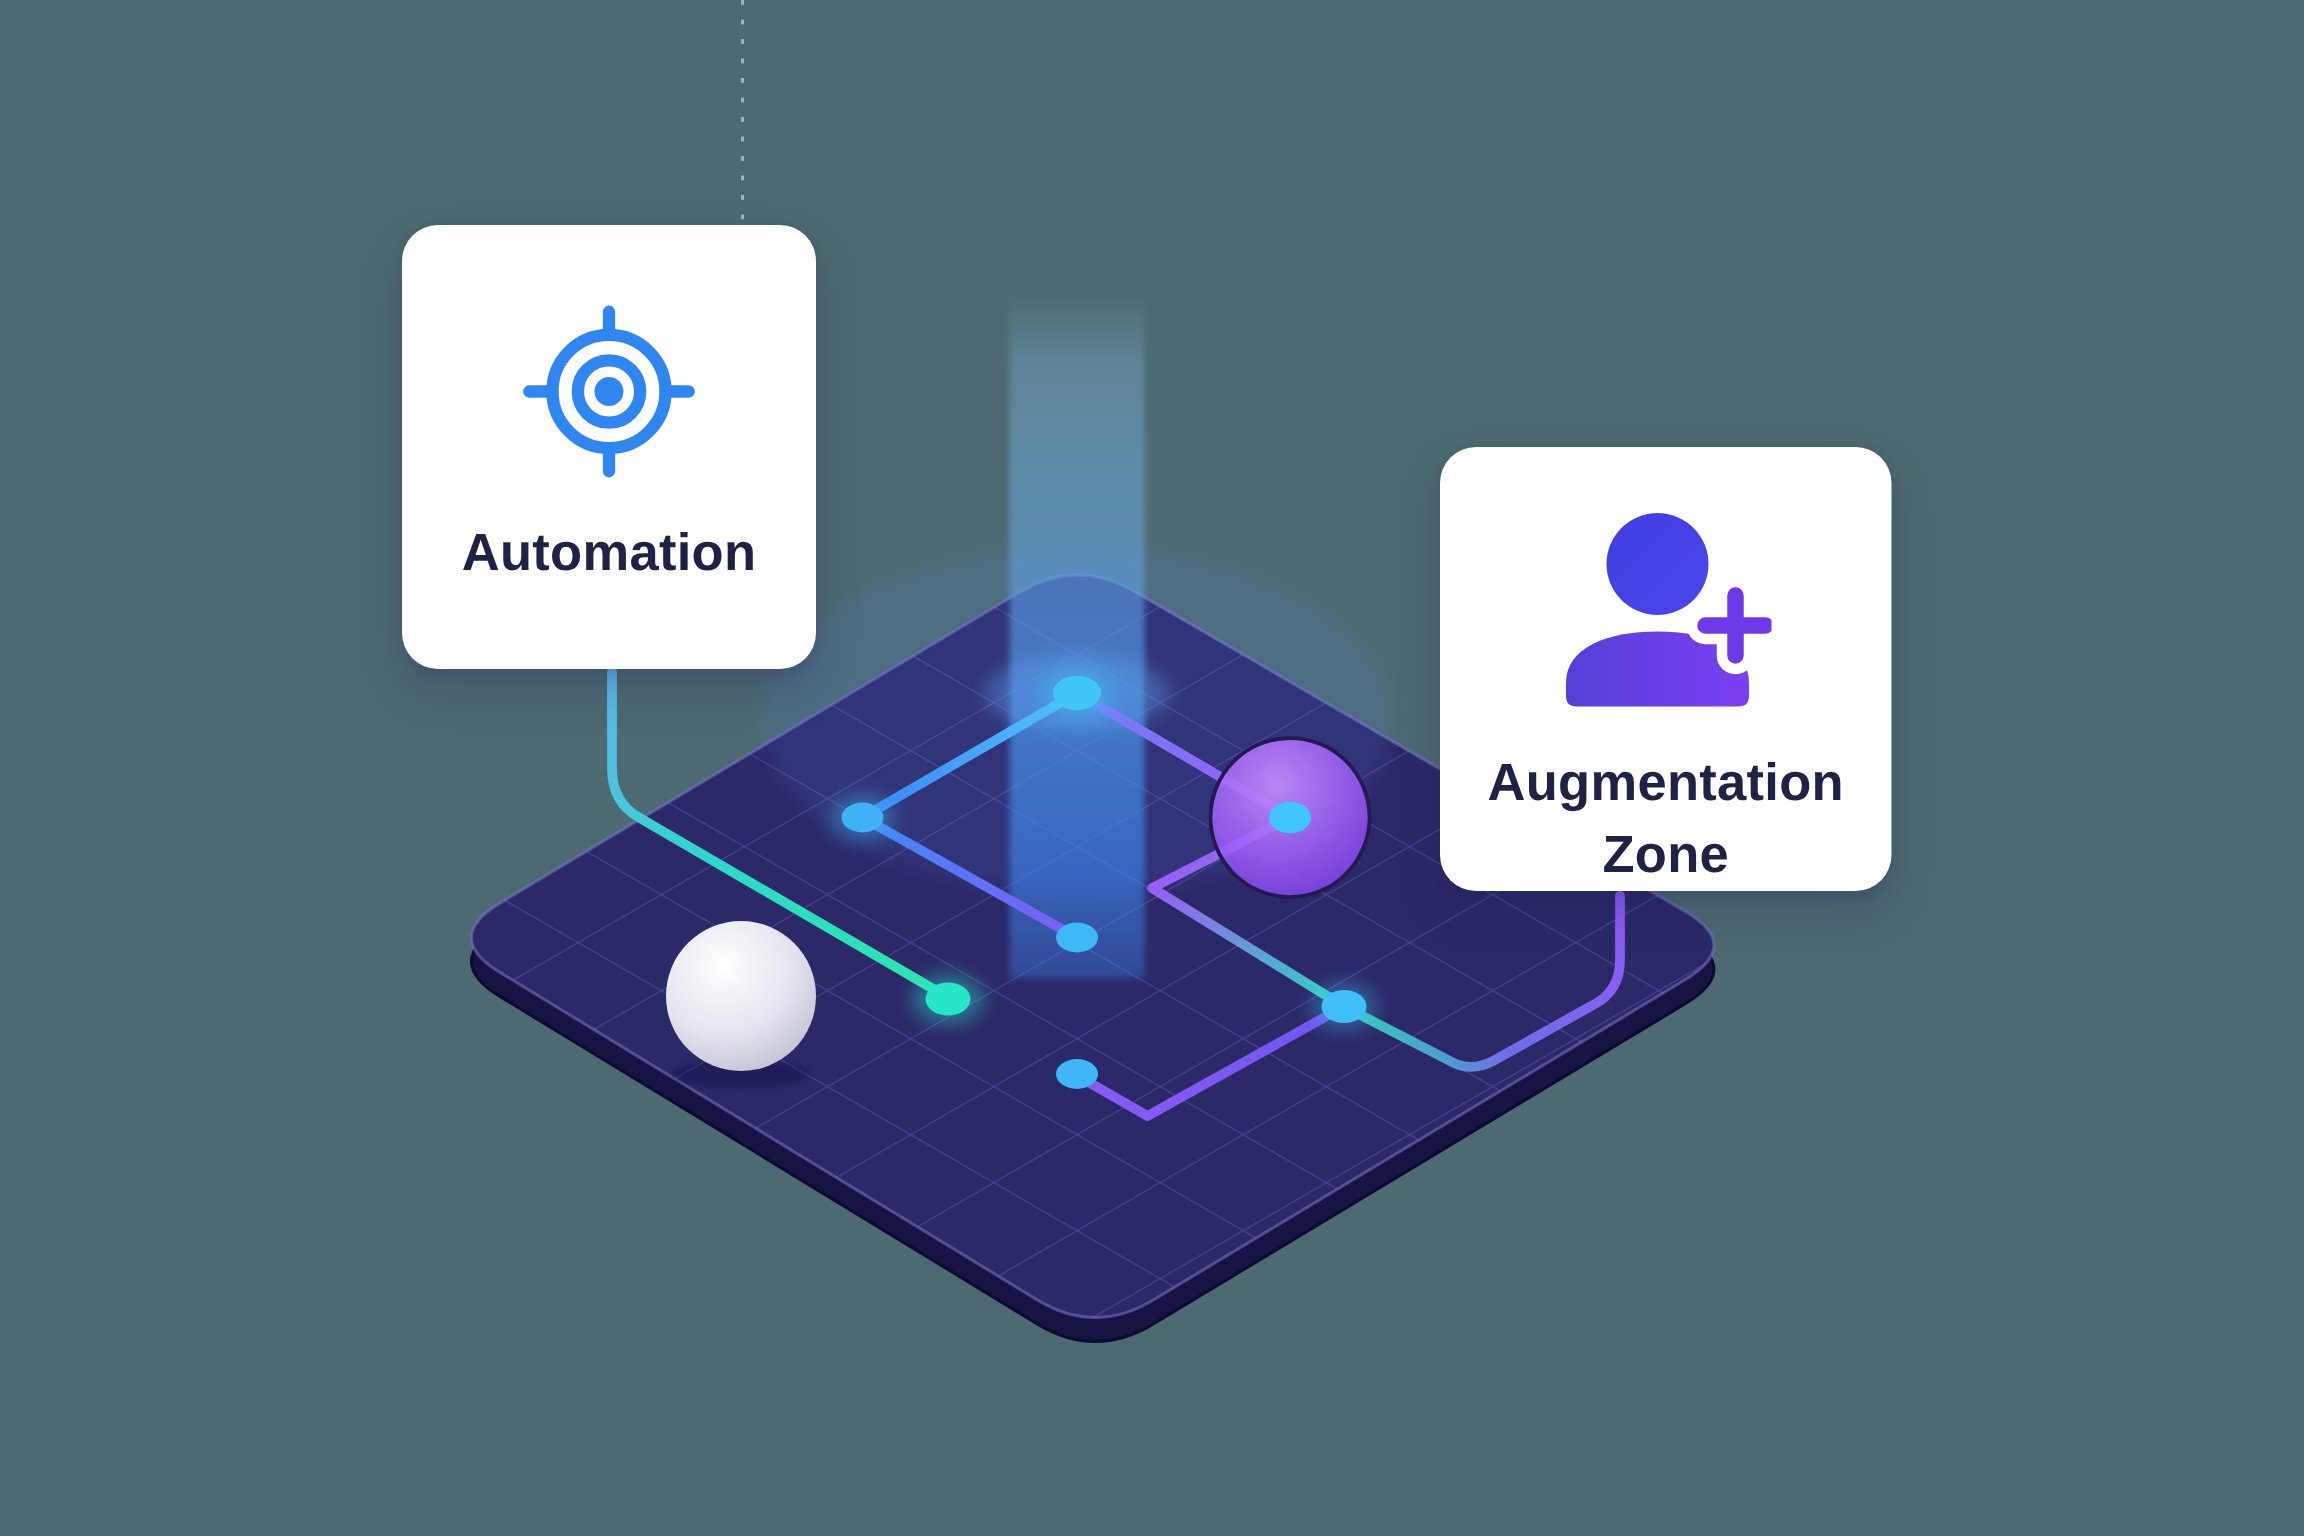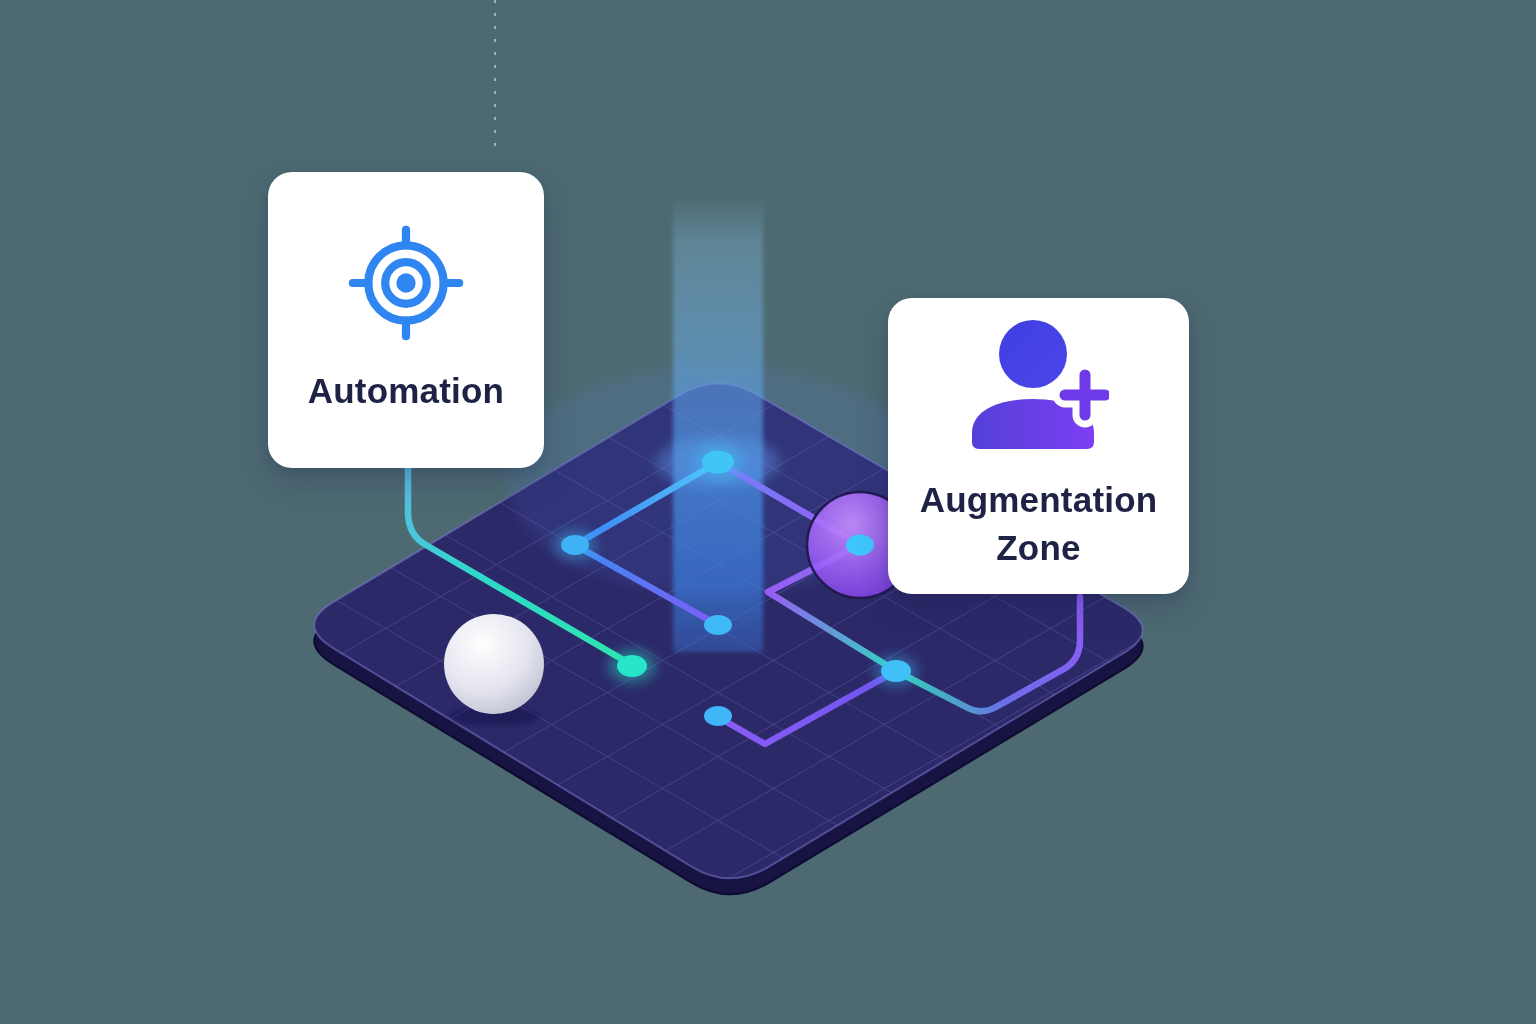--- a/index.html
+++ b/index.html
@@ -11,22 +11,22 @@
   .scene{position:relative;width:1536px;height:1024px;}
   .scene-svg{position:absolute;left:0;top:0;}
 
   .card{
     position:absolute;
     background:var(--card-bg,#ffffff);
     border-radius:24px;
     box-shadow:0 14px 30px rgba(26,34,80,.22), 0 3px 8px rgba(26,34,80,.12);
     display:flex;flex-direction:column;align-items:center;justify-content:center;
   }
-  .card-automation{left:268px;top:150px;width:276px;height:296px;margin-top:22px;}
-  .card-augmentation{left:888px;top:298px;width:301px;height:296px;}
+  .card-automation{left:268px;top:150px;width:276px;height:296px;}
+  .card-augmentation{left:960px;top:298px;width:301px;height:296px;justify-content:flex-end;}
   .card .icon{display:block;margin-bottom:26px;}
   .card-label{
     text-align:center;
     color:var(--label-text,#1e2244);
     font-size:35px;font-weight:600;line-height:48px;
     letter-spacing:.2px;
   }
   .card-label .line{display:block;}
 
   .dotted-drop{

